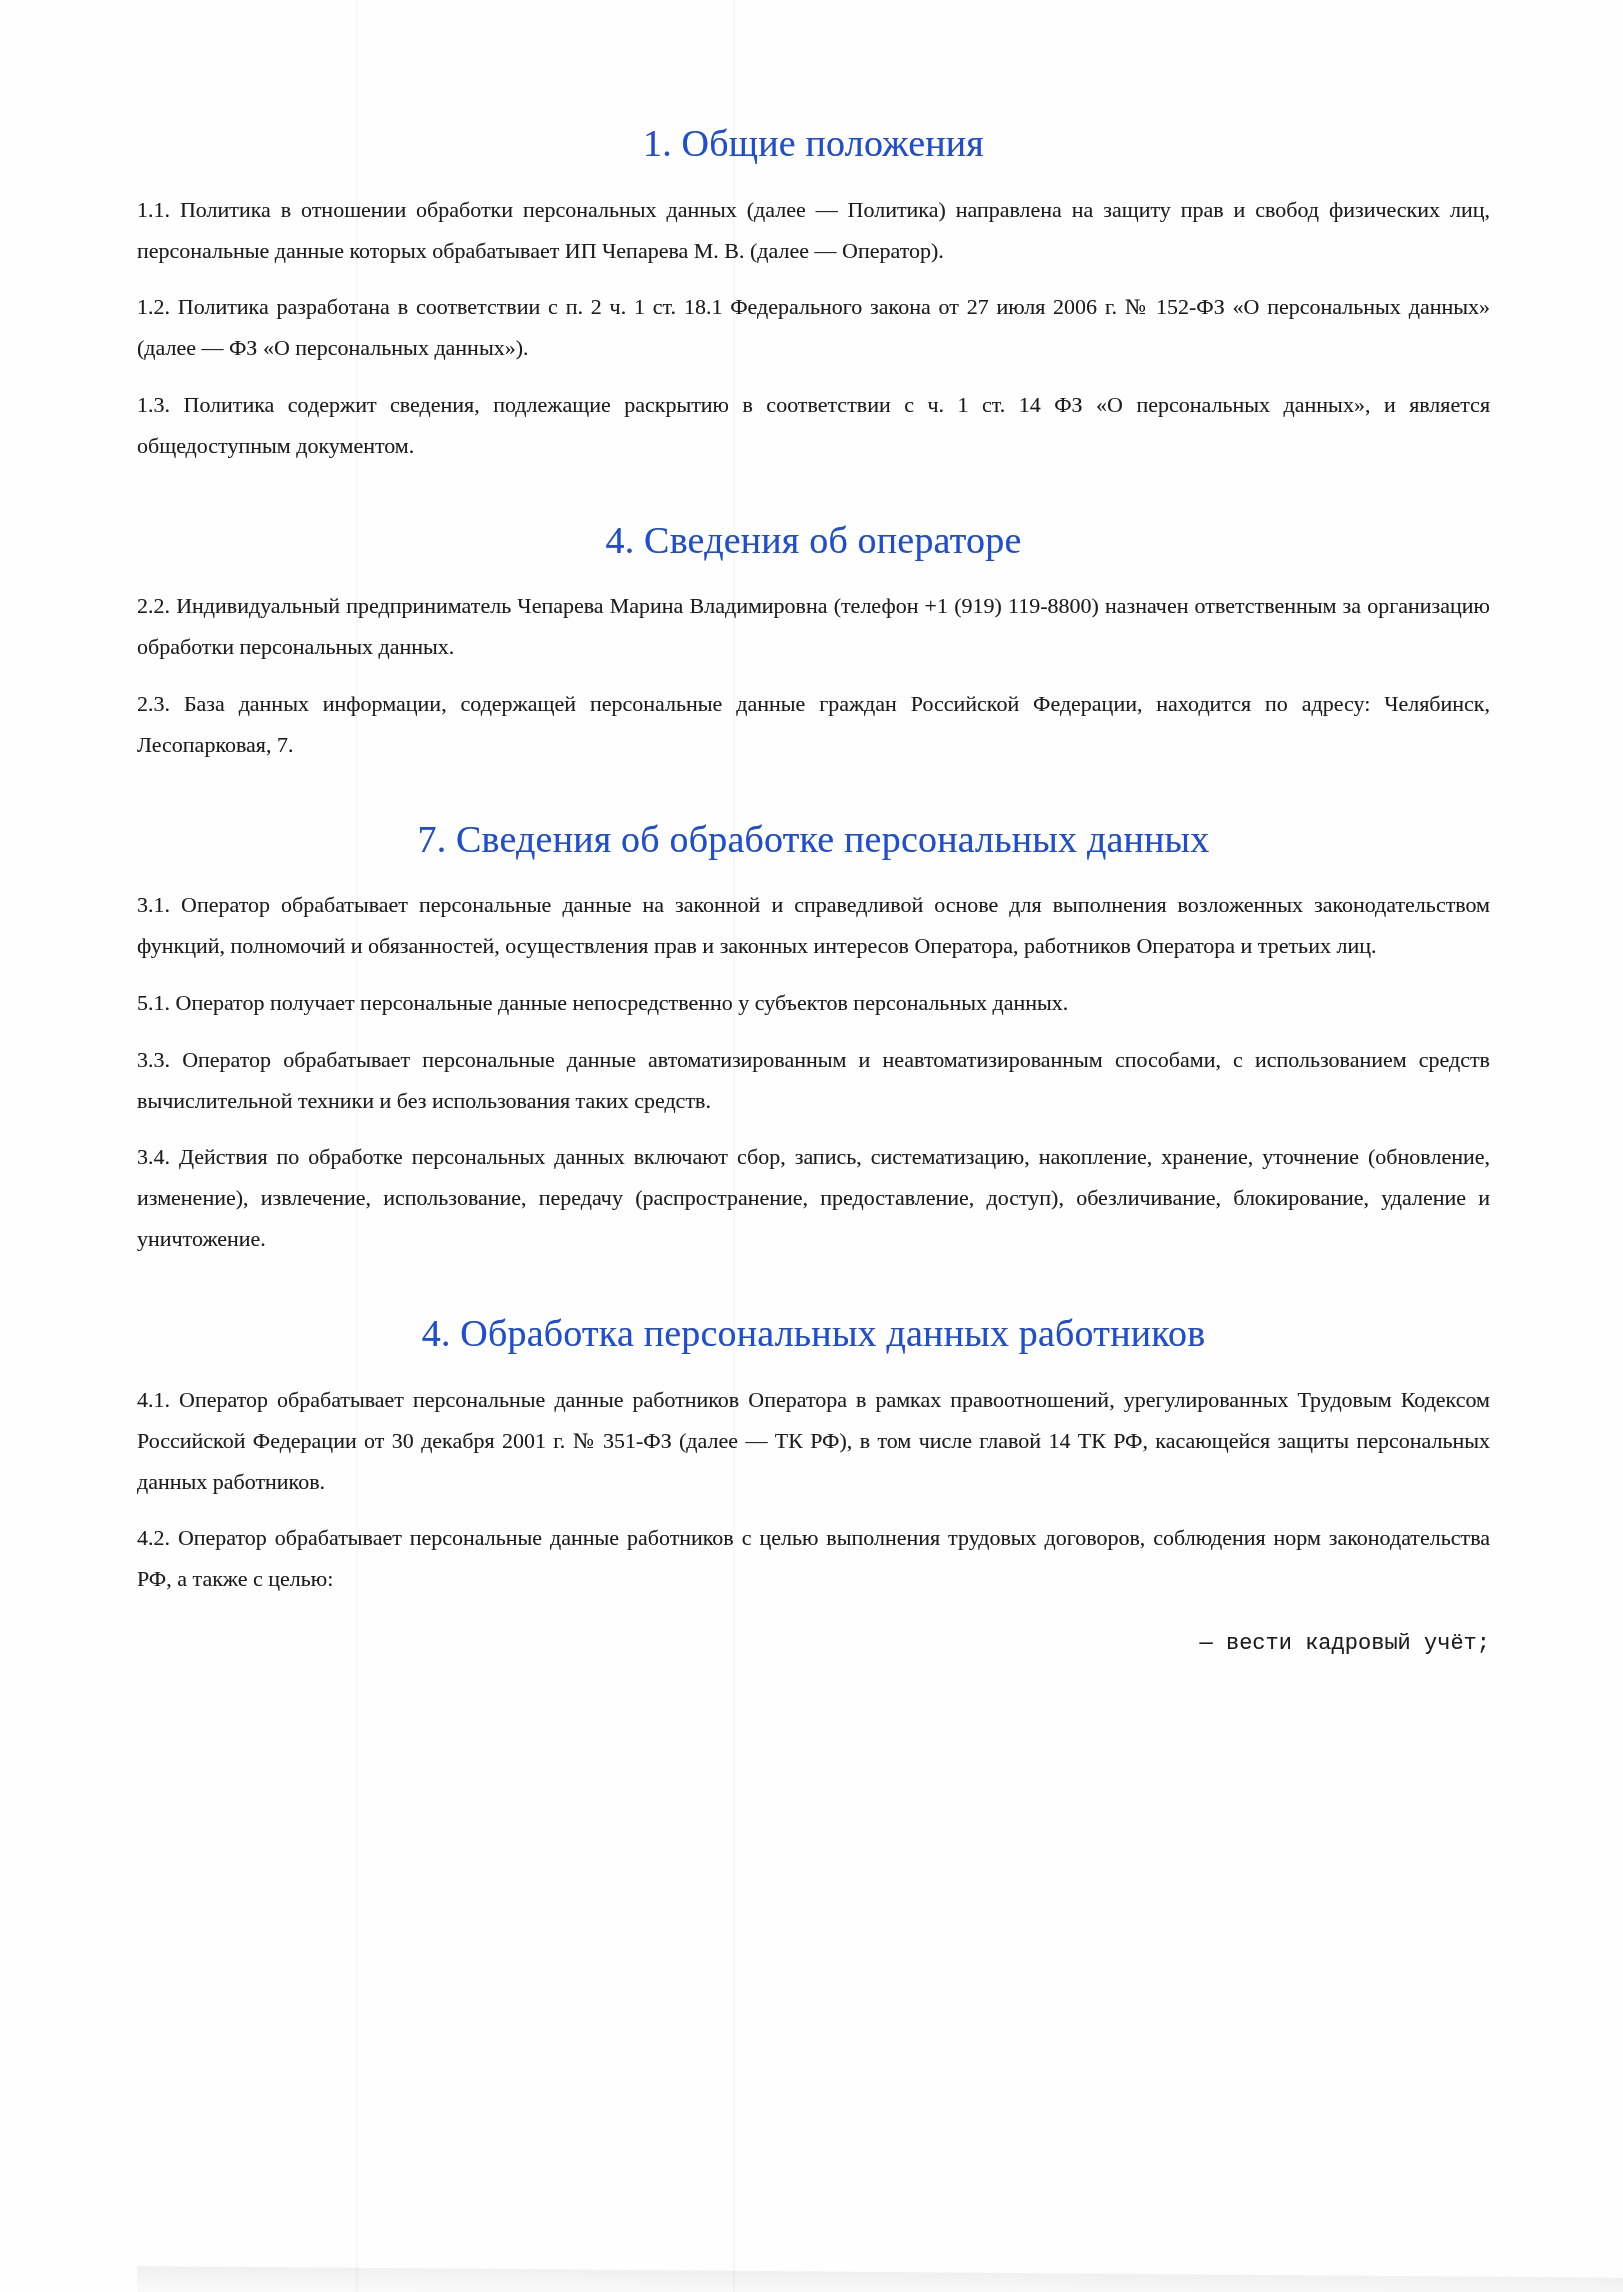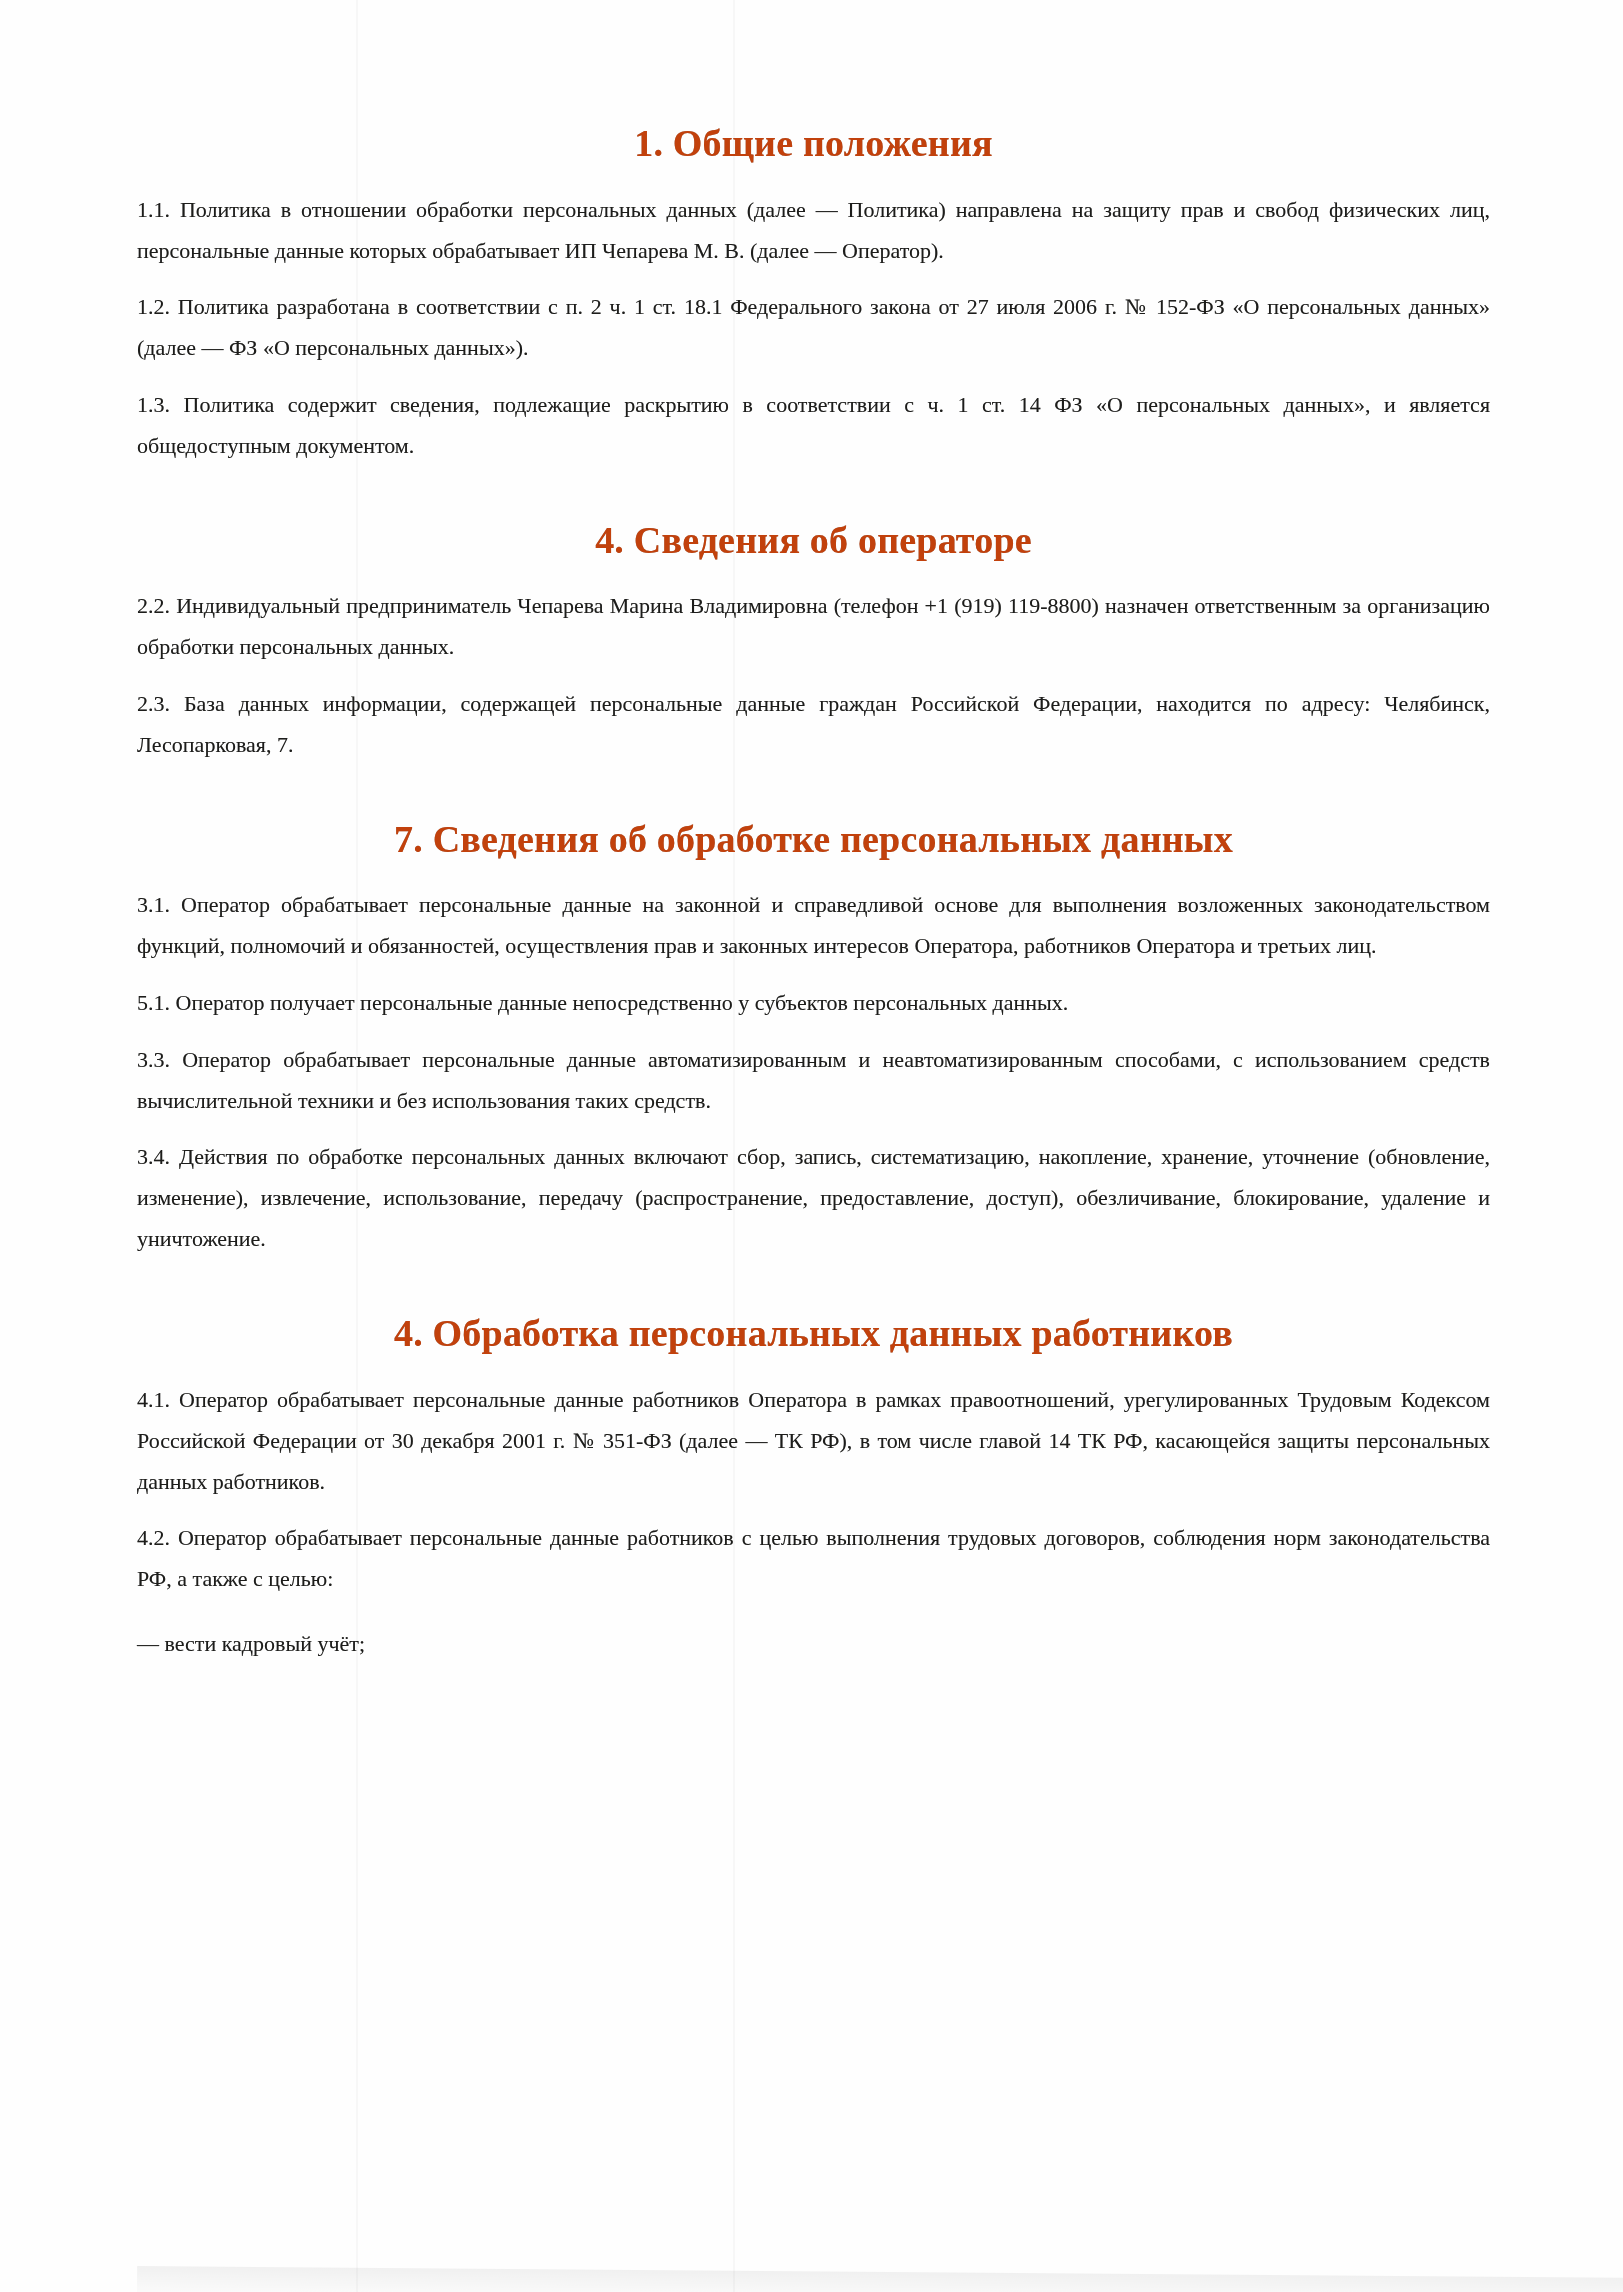--- a/index.html
+++ b/index.html
@@ -43,38 +43,39 @@
     position: absolute;
     left: 137px;
     right: 133px;
     top: 0;
     display: flex;            
     flex-direction: column;
   }
   .sec-h {
     font-size: 38px;
     line-height: 47px;
-    font-weight: 700;
+    font-weight: 400;
     text-align: center;
     margin: 35px 0 21.6px;
     letter-spacing: 0.2px;
-    color: #c2410c;
+    color: #1d4ed8;
     text-shadow: 0 0 0.5px rgba(20,20,20,0.4);
   }
   .sec-h.first { margin-top: 120px; }
   .content p {
     font-size: 22px;
     line-height: 41px;
     margin: 0 0 15.7px;
     text-align: justify;
     text-shadow: 0 0 0.4px rgba(20,20,20,0.35);
   }
   .content p.list-line {
     margin-top: 7.8px;
-    text-align: left;
+    text-align: right;
+    font-family: Liberation Mono, monospace;
   }
 </style>
 </head>
 <body>
 
 <div class="page">
 
   <div class="streak streak-1"></div>
   <div class="streak streak-2"></div>
 

